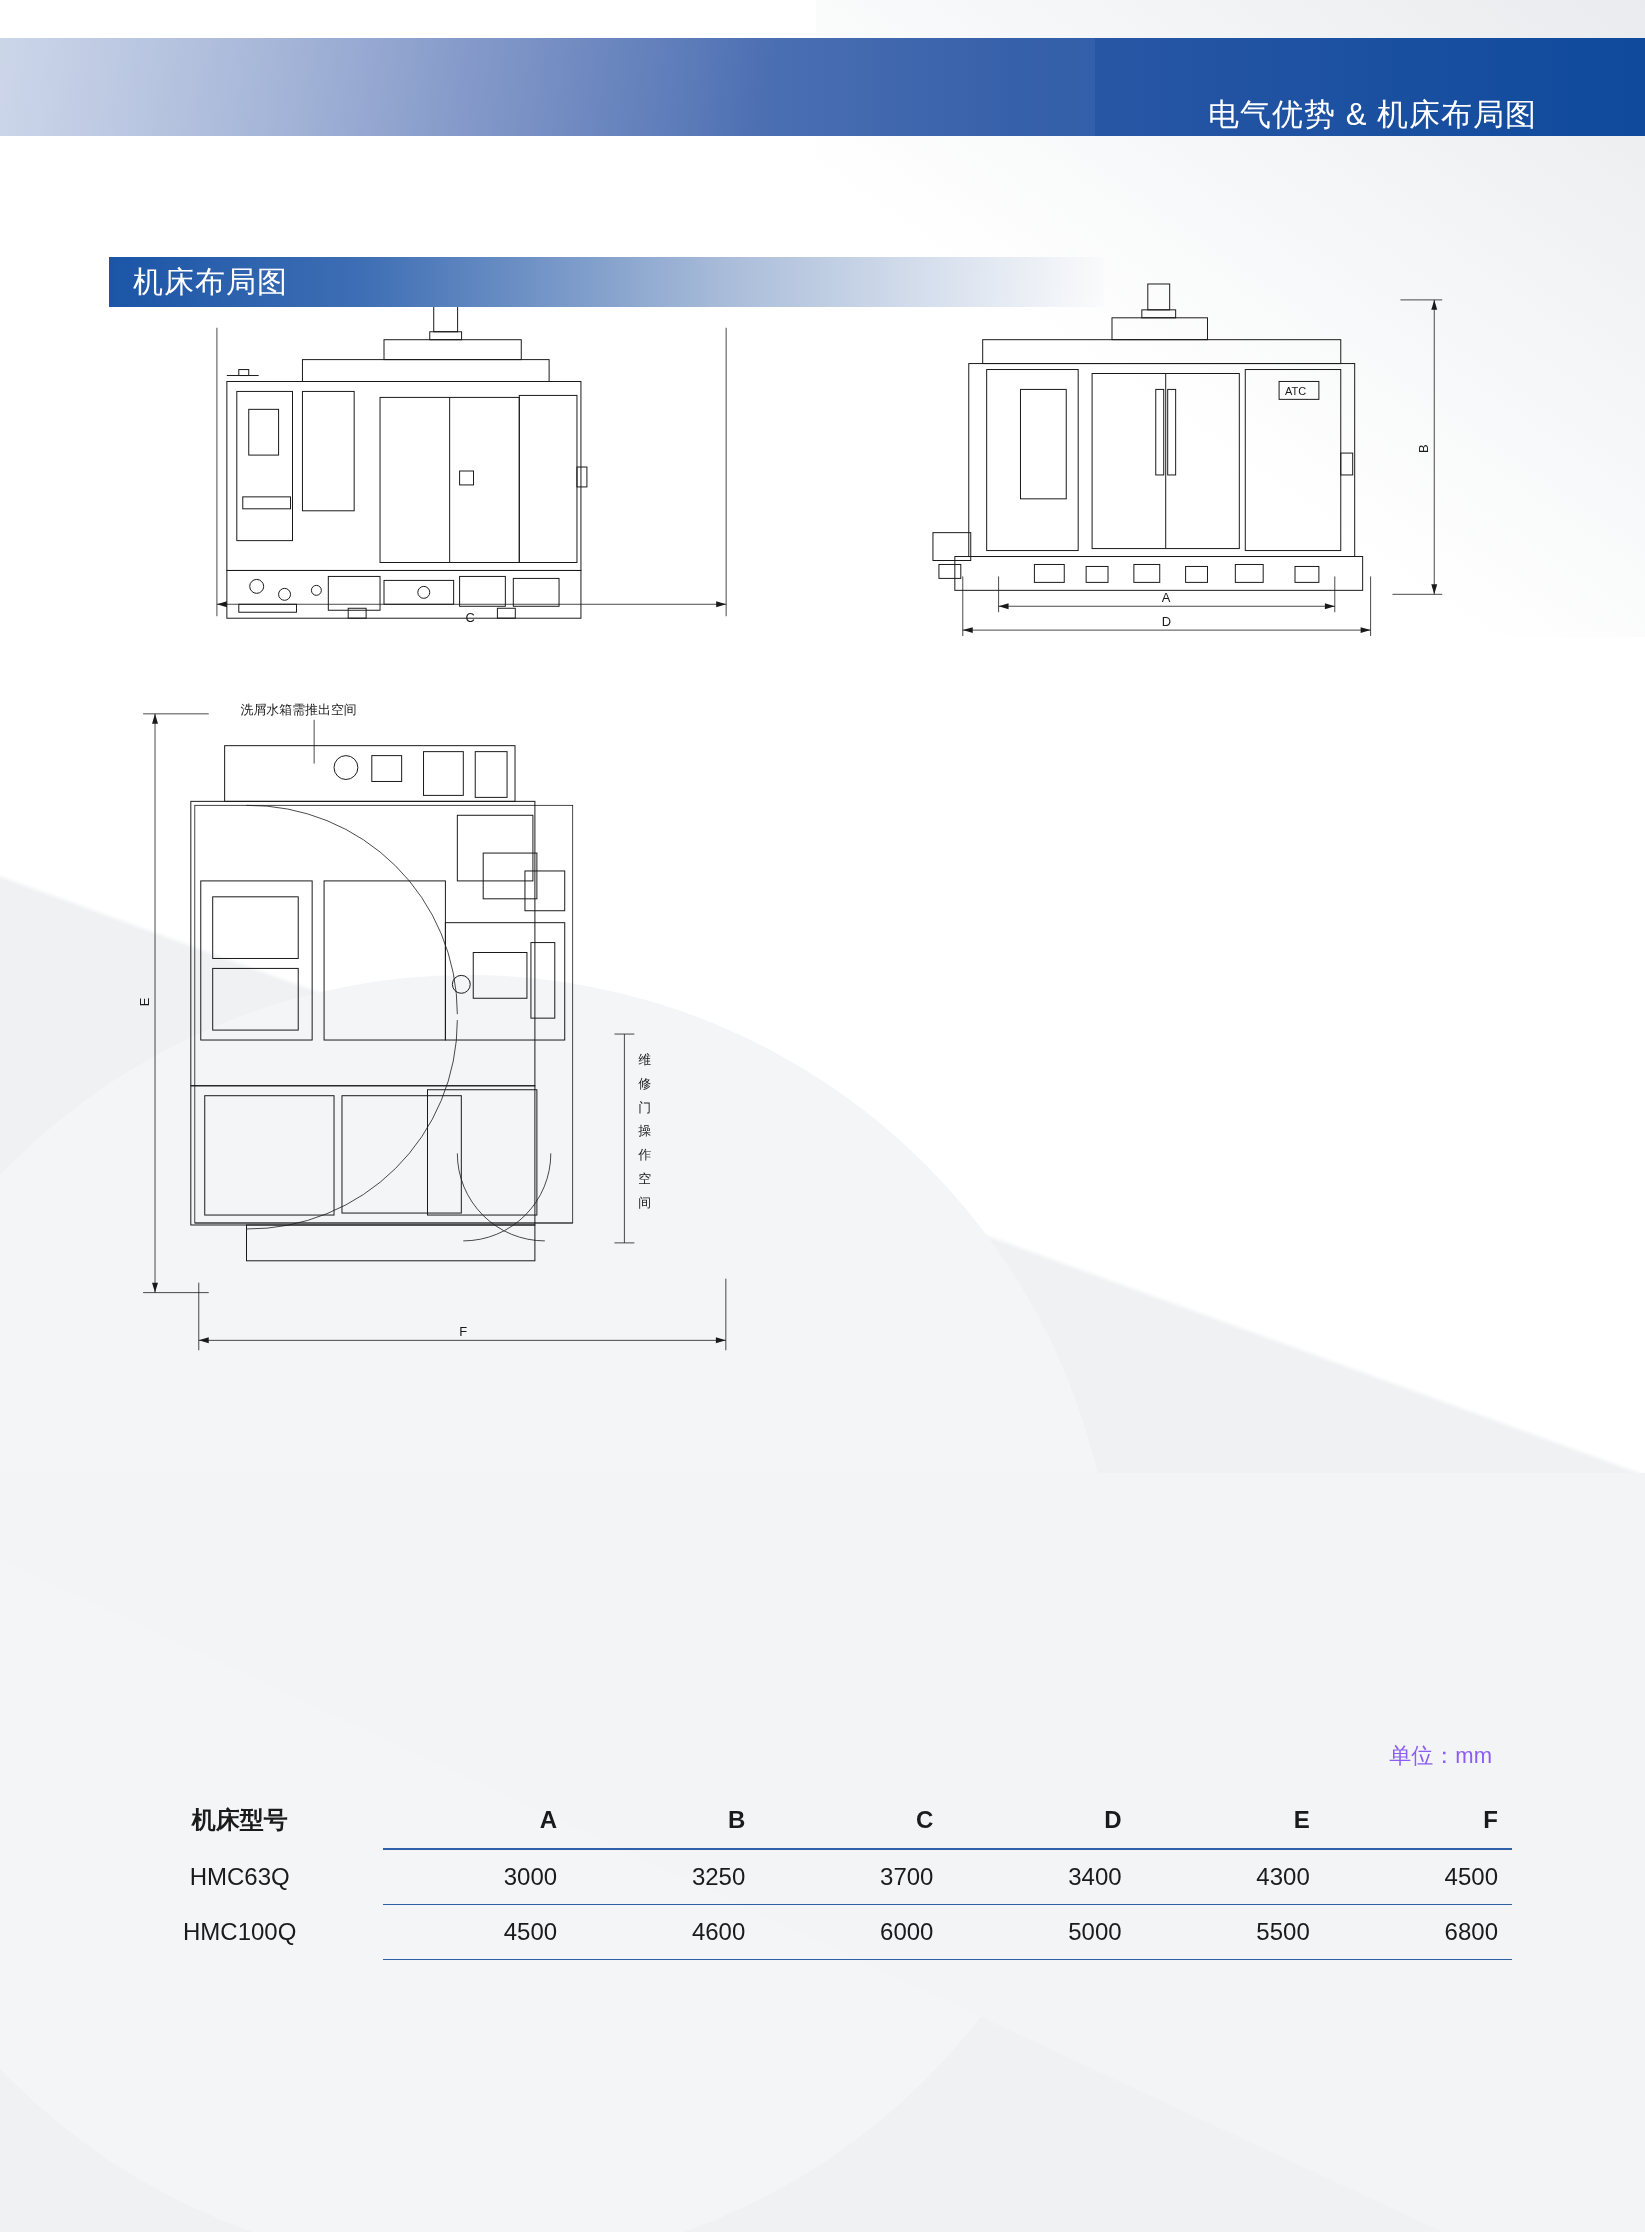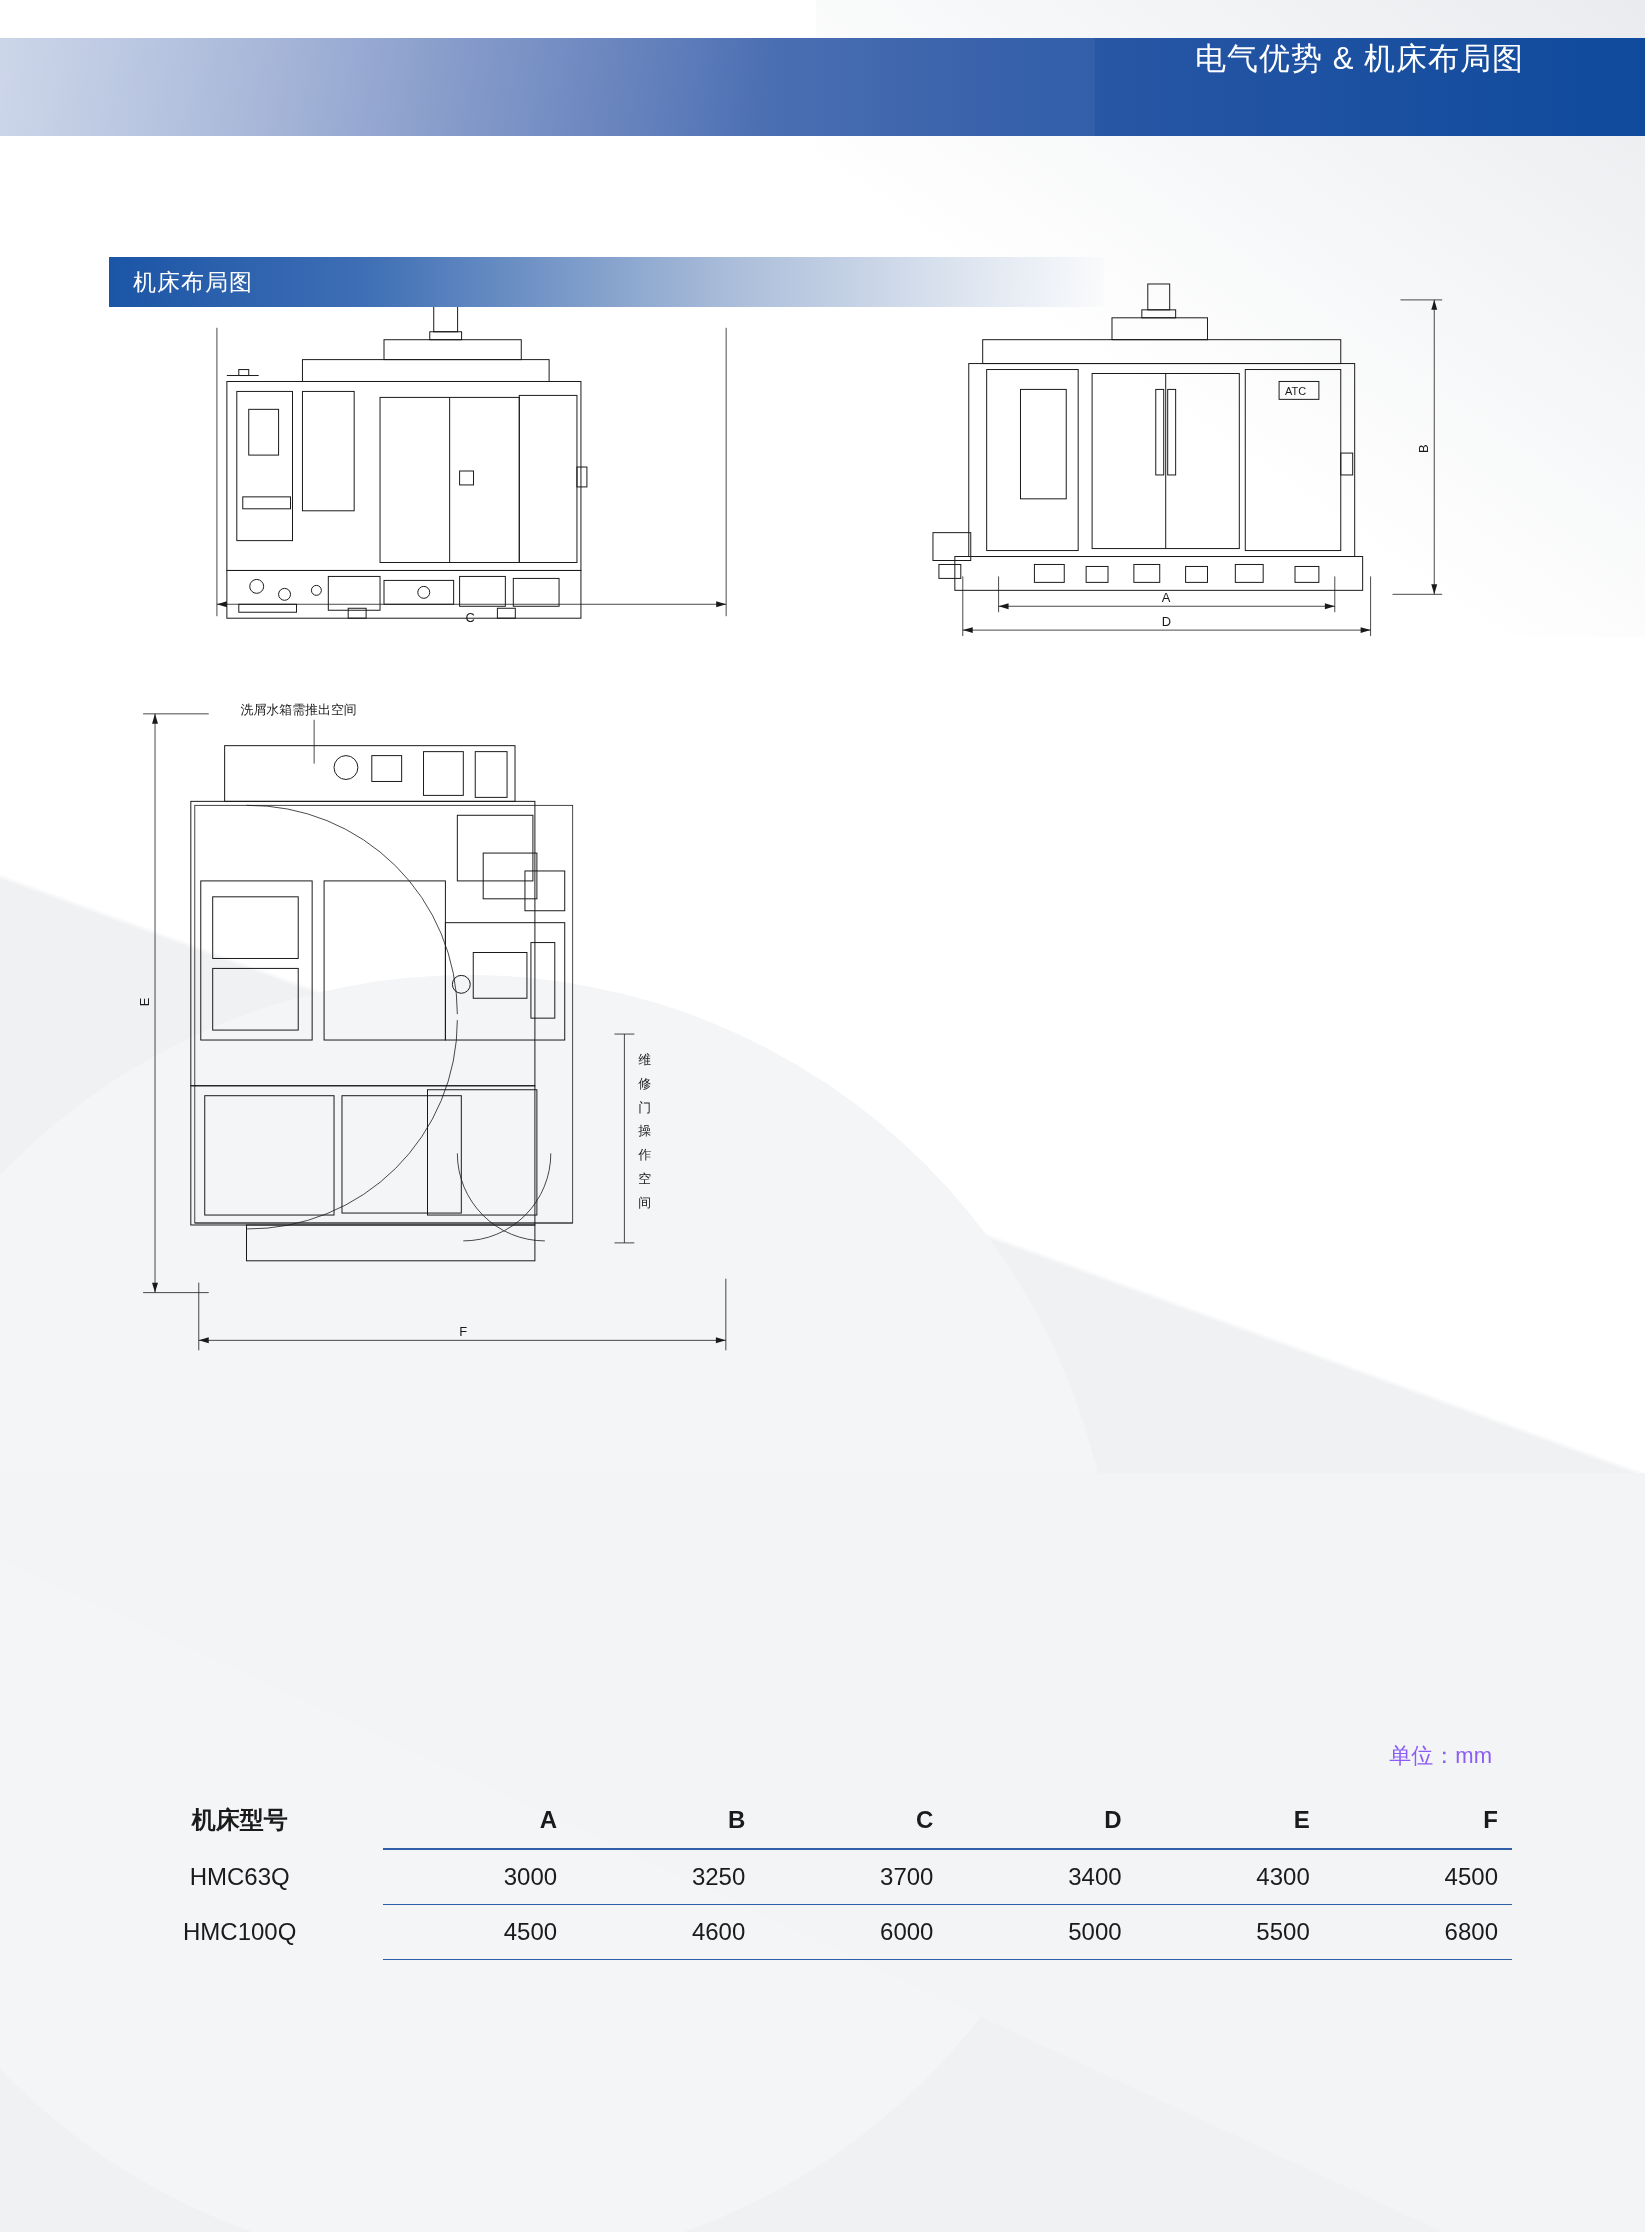--- a/index.html
+++ b/index.html
@@ -33,41 +33,41 @@
     z-index:0;
   }
 
   
   .header{
     position:absolute;left:0;top:38px;width:1646px;height:98px;
     background:linear-gradient(90deg,#8fa4cf 0%, #5d79b8 28%, #2b58a6 62%, #0f4a9c 100%);
     z-index:3;
   }
   .header-inner{
-    position:absolute;right:122px;top:0;height:98px;
-    display:flex;align-items:flex-start;
+    position:absolute;right:109px;top:0;height:98px;
+    display:flex;align-items:flex-end;
   }
   .header-title{
     color:#ffffff;font-size:31px;letter-spacing:1px;font-weight:400;
   }
   .header-shine{
     position:absolute;left:0;top:38px;width:1095px;height:98px;
     background:linear-gradient(100deg, rgba(255,255,255,0.55) 0%, rgba(255,255,255,0.05) 70%);
     z-index:4;pointer-events:none;
   }
 
   
   .section-bar{
     position:absolute;left:109px;top:257px;width:995px;height:50px;
     background:linear-gradient(90deg,#1b55a6 0%, #3f6fb5 26%, #a9bcd9 62%, rgba(236,239,244,0.15) 100%);
     display:flex;align-items:center;
     z-index:3;
   }
   .section-bar-text{
-    color:#ffffff;font-size:23px;padding-left:24px;letter-spacing:1px;
+    color:#ffffff;font-size:30px;padding-left:24px;letter-spacing:1px;
   }
 
   
   .drawings{
     position:absolute;left:0;top:328px;width:1646px;height:1373px;z-index:2;
   }
   .dwg{position:absolute;}
   .dwg svg{display:block;}
 
   

